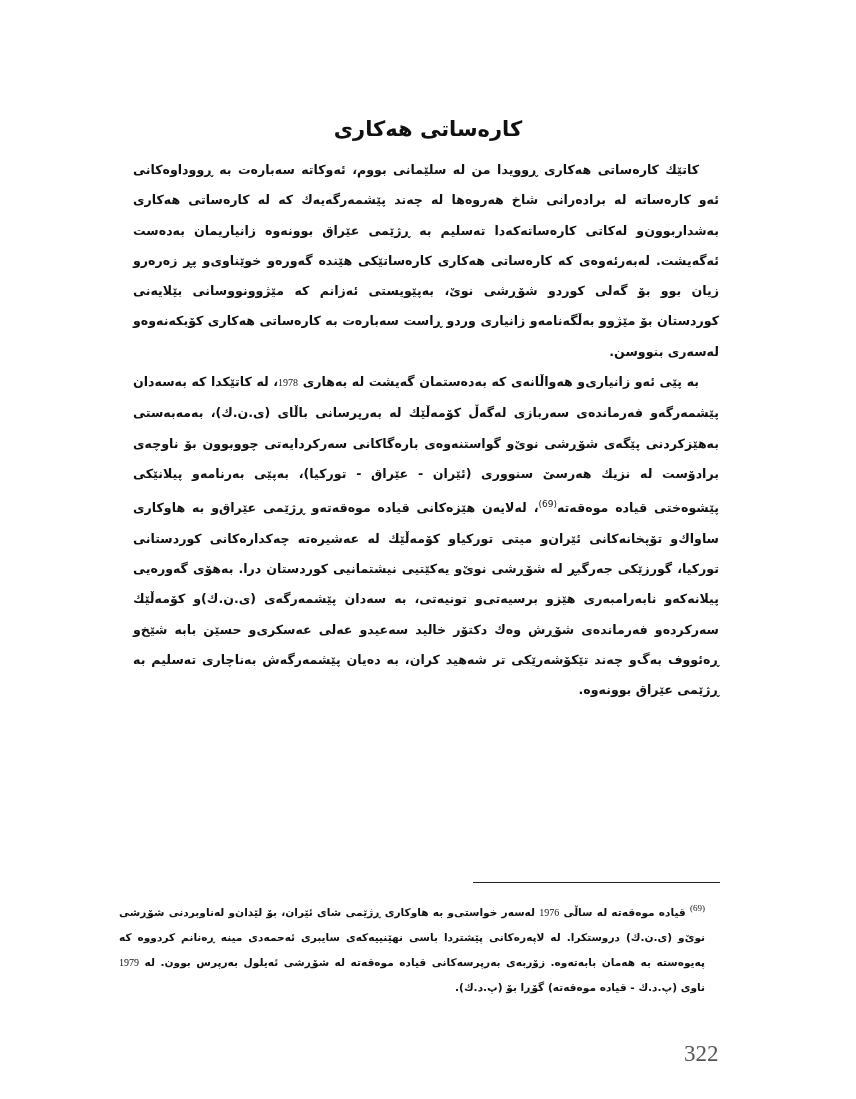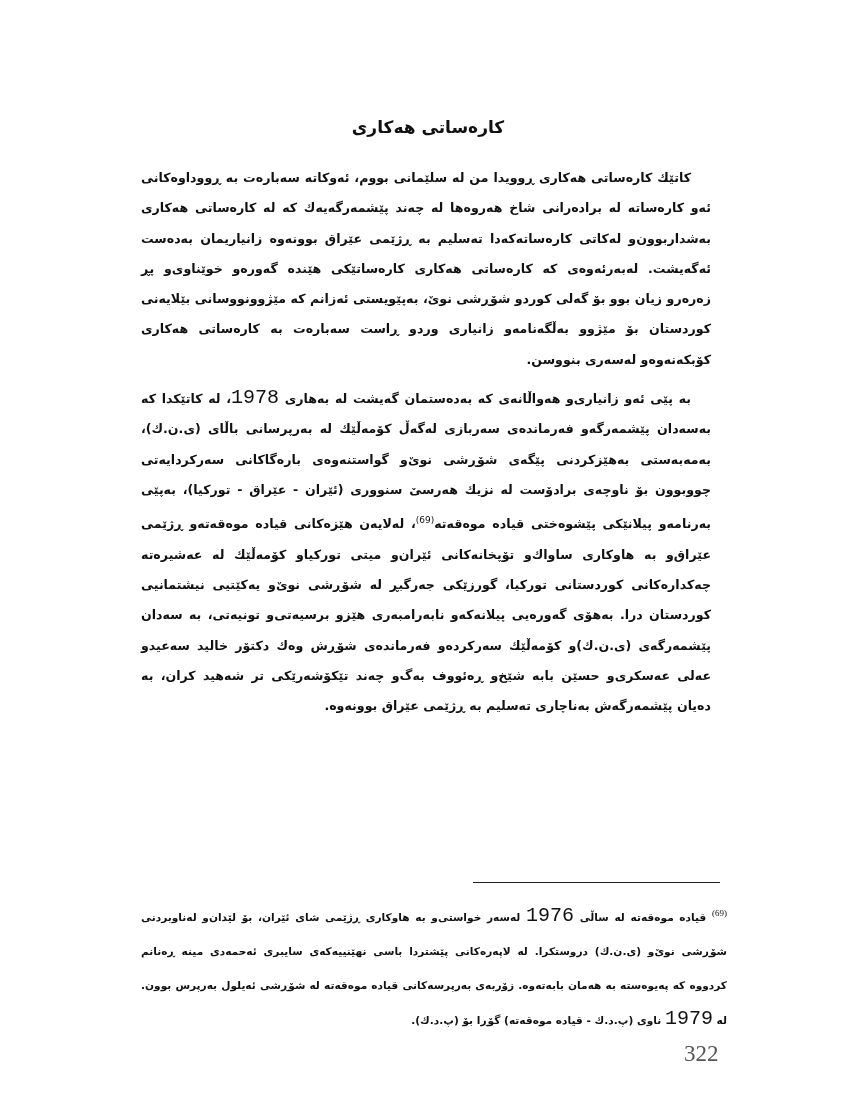--- a/index.html
+++ b/index.html
@@ -21,70 +21,70 @@
     width: 856px; height: 1099px;
     background: #ffffff;
   }
   .title {
     position: absolute;
     top: 117px;
     left: 0;
     width: 856px;
     text-align: center;
     font-weight: bold;
-    font-size: 17px;
+    font-size: 21px;
     direction: rtl;
   }
   .body-text {
     position: absolute;
     top: 155px;
     left: 133px;
     width: 586px;
     direction: rtl;
     text-align: justify;
     font-weight: bold;
     font-size: 12.6px;
     line-height: 30.3px;
   }
   .body-text p {
-    margin: 8px;
+    margin: 0;
     text-indent: 20px;
   }
   .sup {
     font-size: 9px;
     vertical-align: super;
     font-weight: normal;
   }
   .fn-sep {
     position: absolute;
     top: 882px;
     left: 473px;
     width: 247px;
     height: 0;
     border-top: 1px solid #222;
   }
   .footnote {
     position: absolute;
     top: 896px;
-    left: 141px;
+    left: 119px;
     width: 586px;
     direction: rtl;
     text-align: justify;
     font-size: 10.6px;
-    line-height: 34px;
+    line-height: 25px;
     font-weight: bold;
   }
   .footnote p { margin: 0; }
   .fn-num {
     font-size: 9px;
     vertical-align: super;
     font-weight: normal;
     font-family: "Liberation Serif", serif;
   }
-  .num { font-family: Liberation Mono, monospace; font-weight: normal; font-size: 20px; }
+  .num { font-family: Liberation Serif, serif; font-weight: normal; font-size: 10px; }
   .page-number {
     position: absolute;
     top: 1041px;
     left: 684px;
     font-family: "Liberation Serif", serif;
     font-size: 23px;
     color: #555;
   }
 </style>
 </head>

